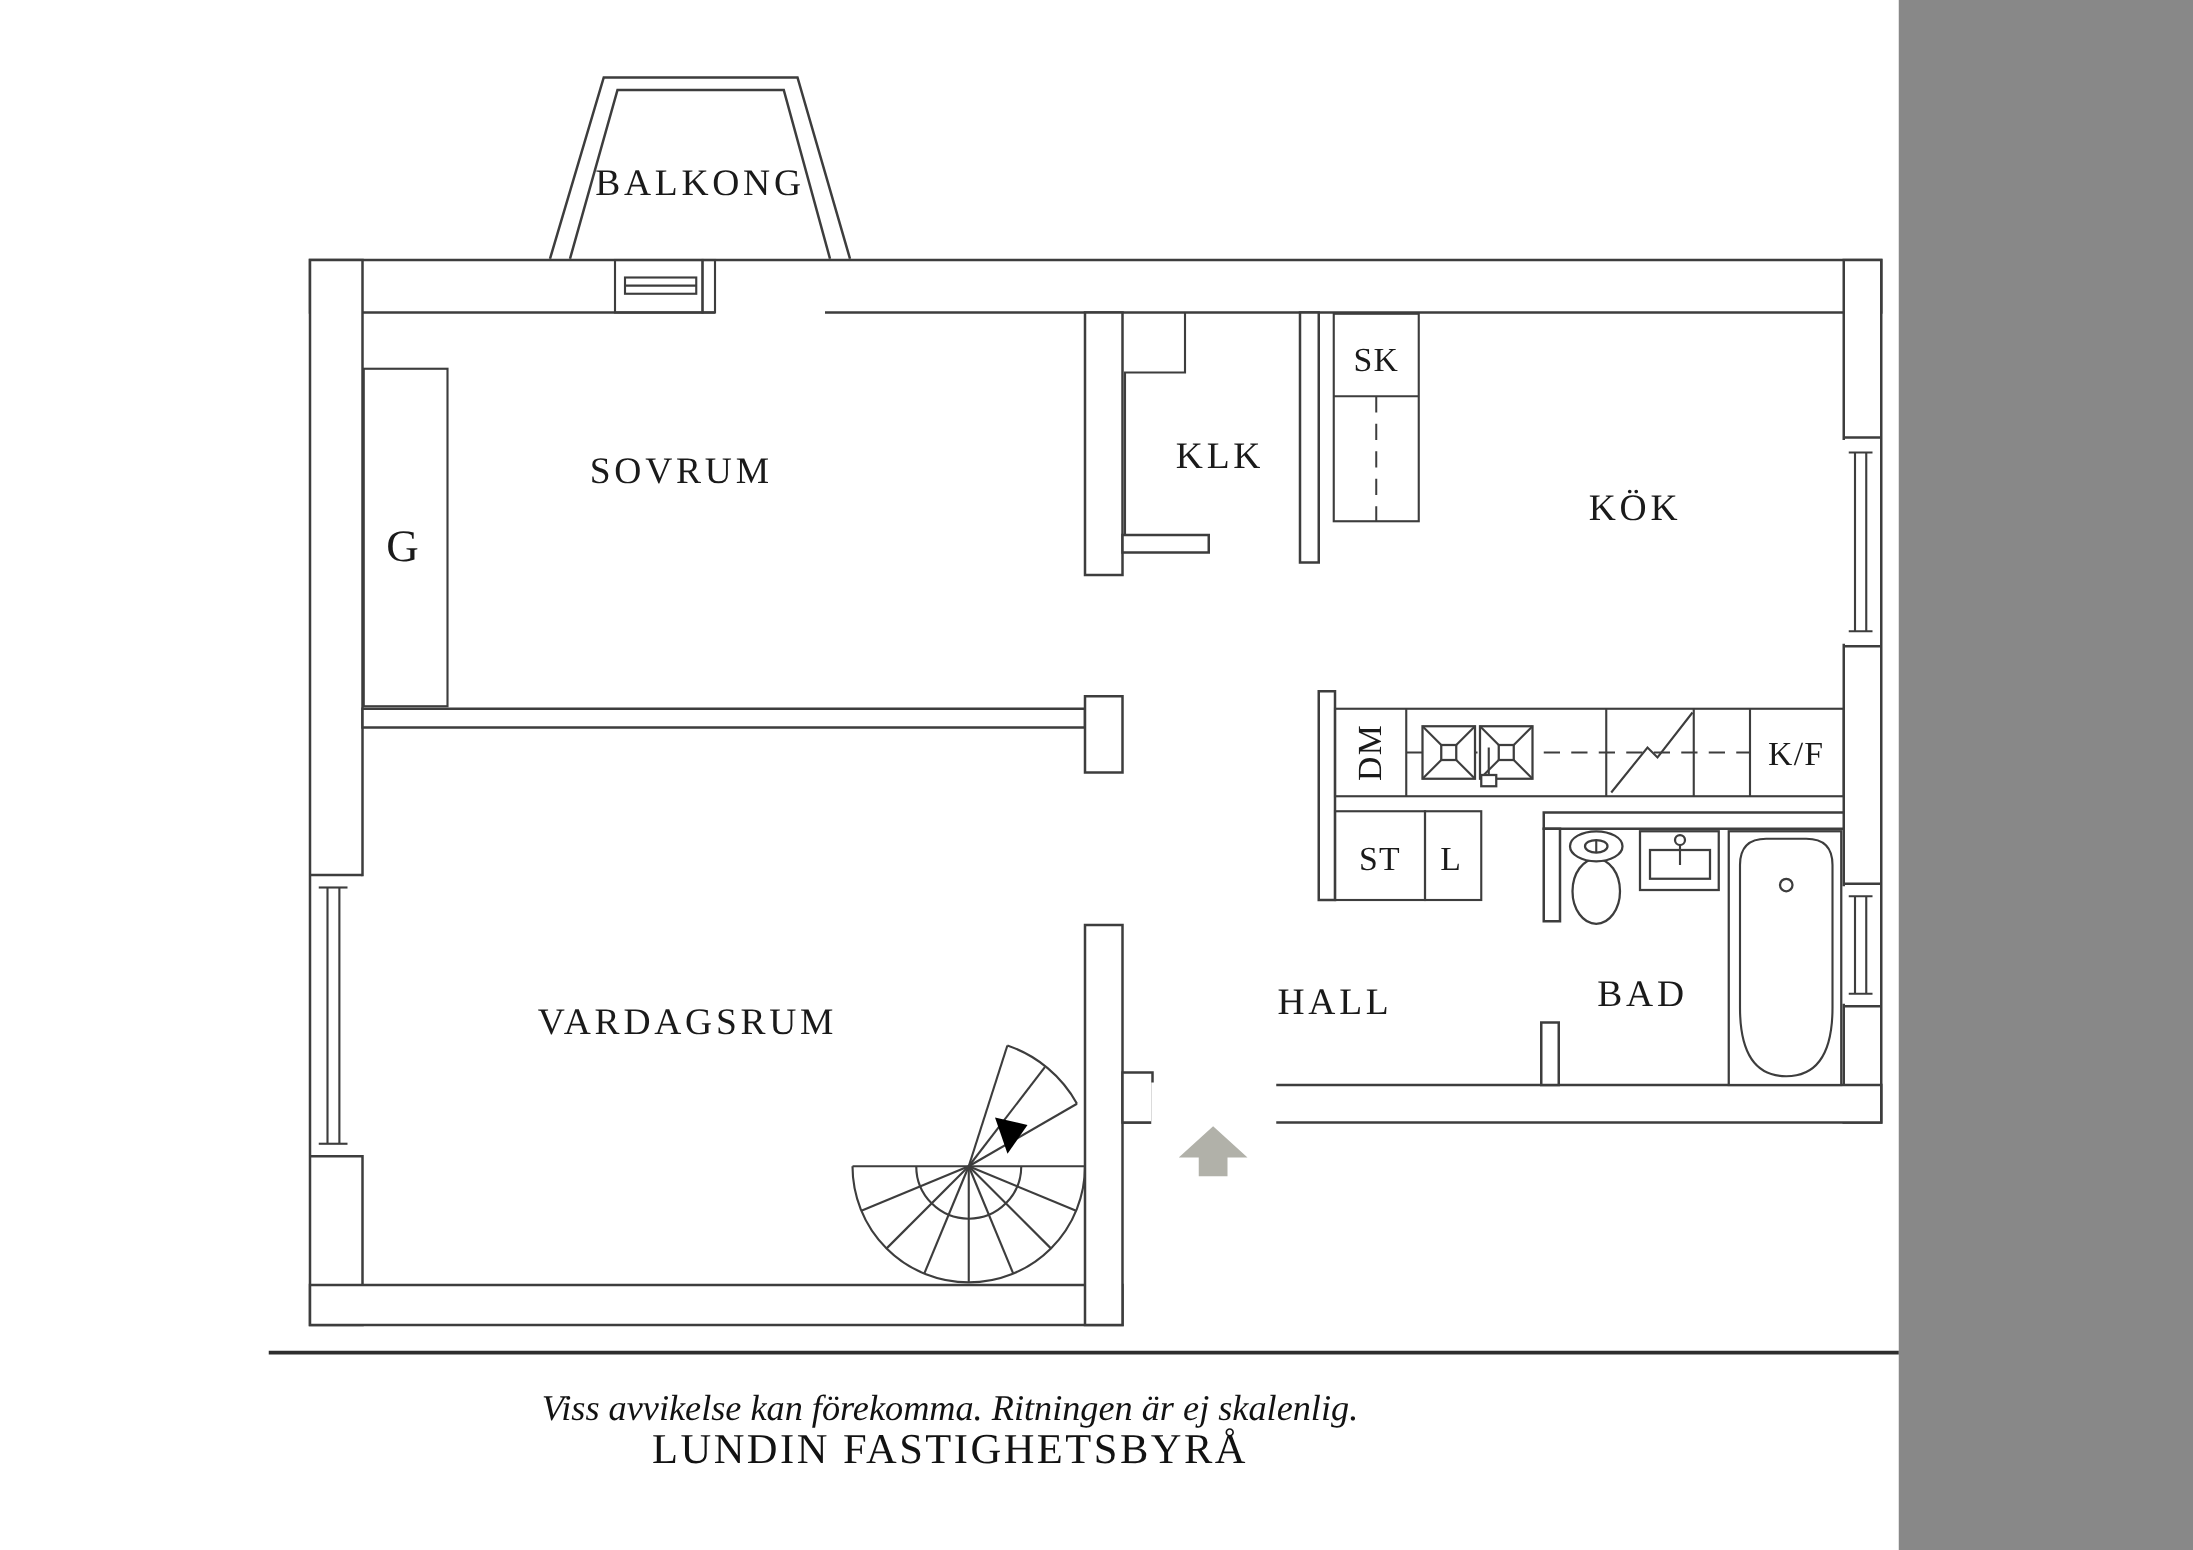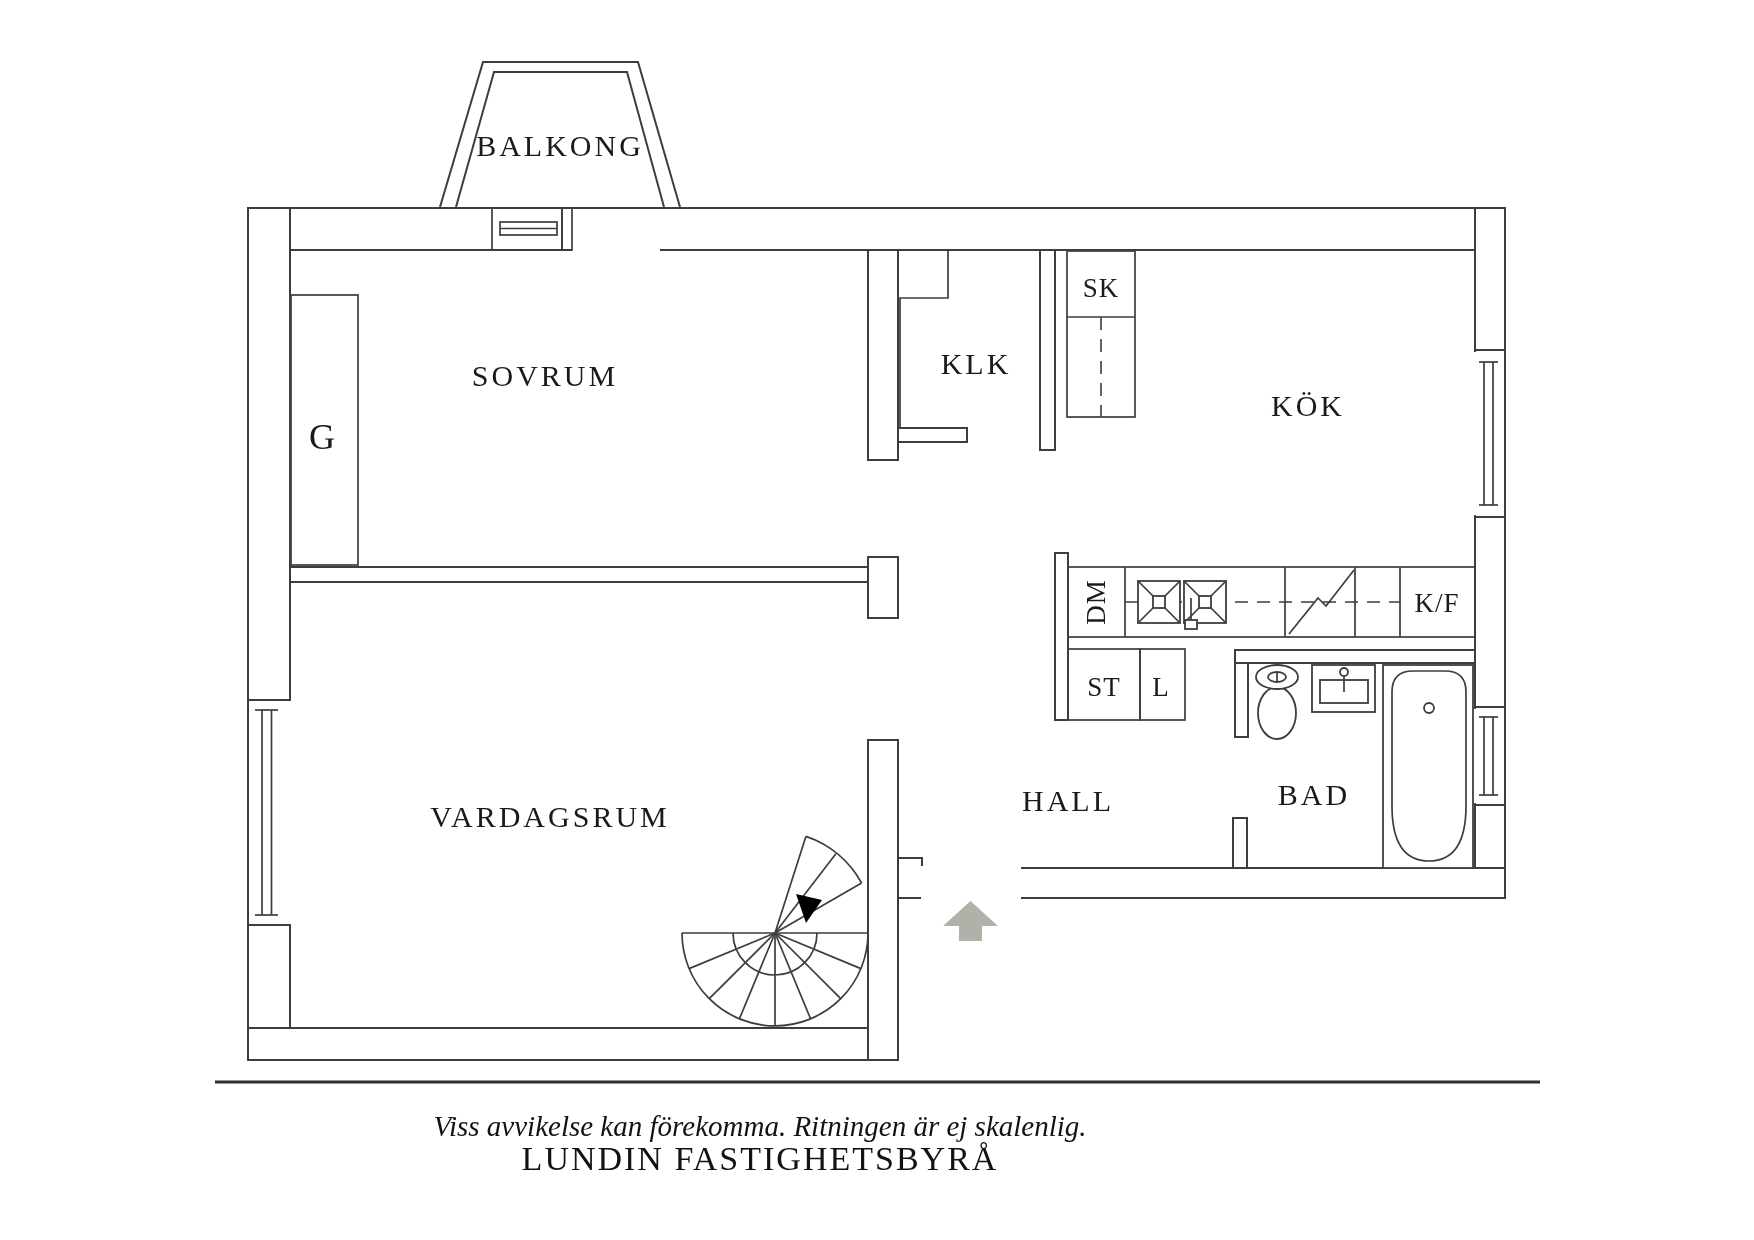--- a/index.html
+++ b/index.html
@@ -4,21 +4,21 @@
 <style>
   :root{
     --bg:#ffffff;
     --wall:#3d3d3d;
     --text:#1a1a1a;
     --arrow:#b1b1a9;
     --stair-arrow:#000000;
     --footer-line:#2e2e2e;
   }
   html,body{margin:0;padding:0;background:#888;}
-  .canvas{width:1754px;height:1240px;background:var(--bg);position:relative;overflow:hidden;}
+  .canvas{width:1519px;height:1240px;background:var(--bg);position:relative;overflow:hidden;}
   svg{display:block;}
   .wall{fill:#fff;stroke:var(--wall);stroke-width:2;}
   .erase{fill:#fff;stroke:none;}
   .line{stroke:var(--wall);stroke-width:2;fill:none;}
   .thin{stroke:var(--wall);stroke-width:1.7;fill:none;}
   .fixture{stroke:var(--wall);stroke-width:1.8;fill:#fff;}
   .dashed{stroke:var(--wall);stroke-width:1.6;stroke-dasharray:13 9;fill:none;}
   .room-label{font-family:"Liberation Serif",serif;fill:var(--text);font-size:30px;letter-spacing:3px;text-anchor:middle;}
   .small-label{font-family:"Liberation Serif",serif;fill:var(--text);font-size:27px;letter-spacing:1px;text-anchor:middle;}
   .g-label{font-family:"Liberation Serif",serif;fill:var(--text);font-size:36px;text-anchor:middle;}

